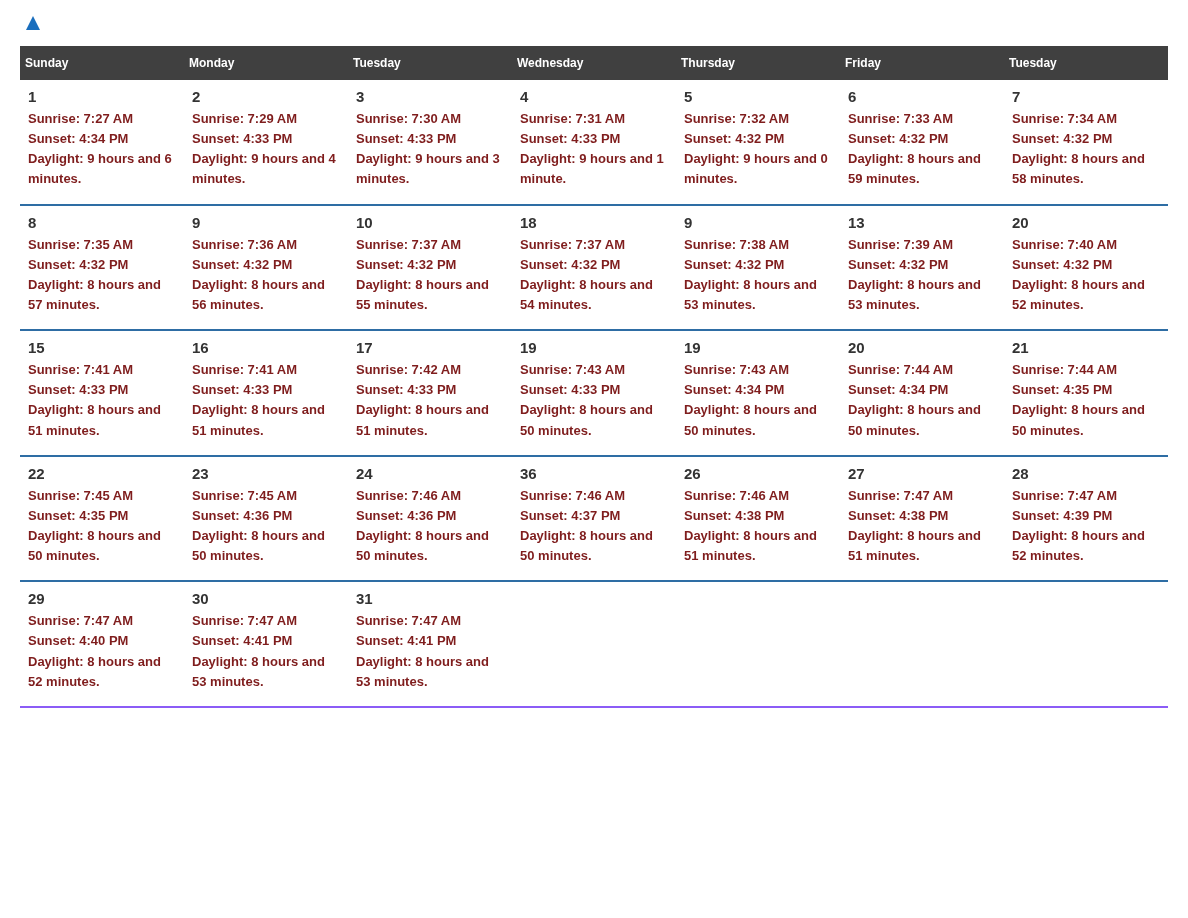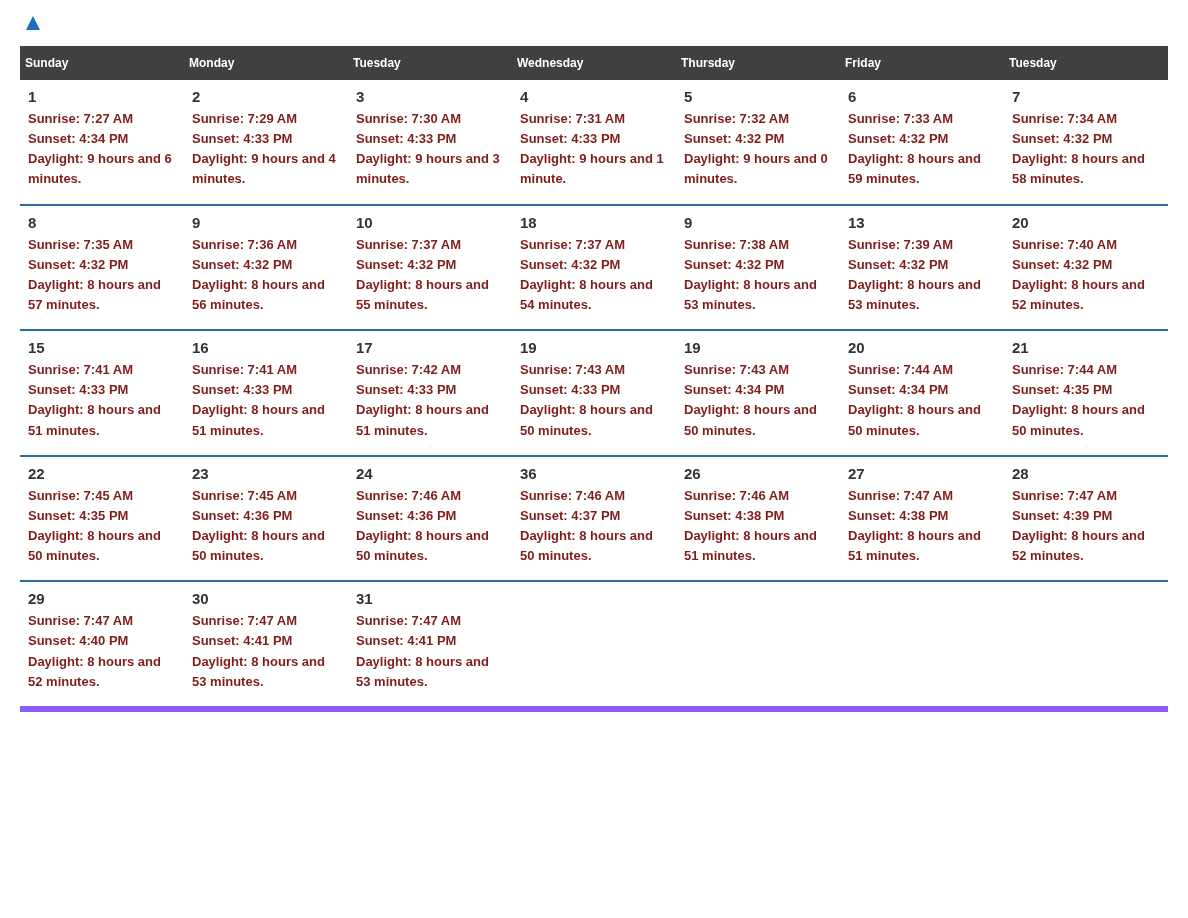--- a/index.html
+++ b/index.html
@@ -62,21 +62,21 @@
       display: block;
       margin-bottom: 4px;
     }
     tbody tr td .day-info {
       font-size: 13px;
       line-height: 1.55;
       color: #7f1d1d;
       font-weight: bold;
     }
     tbody tr:last-child td {
-      border-bottom: 6px solid #8b5cf6;
+      border-bottom: 2px solid #8b5cf6;
       margin-left: 8px;
     }
     .empty-cell {
       background: #fff;
     }
   </style>
 </head>
 <body>
 
 <div class="header">

